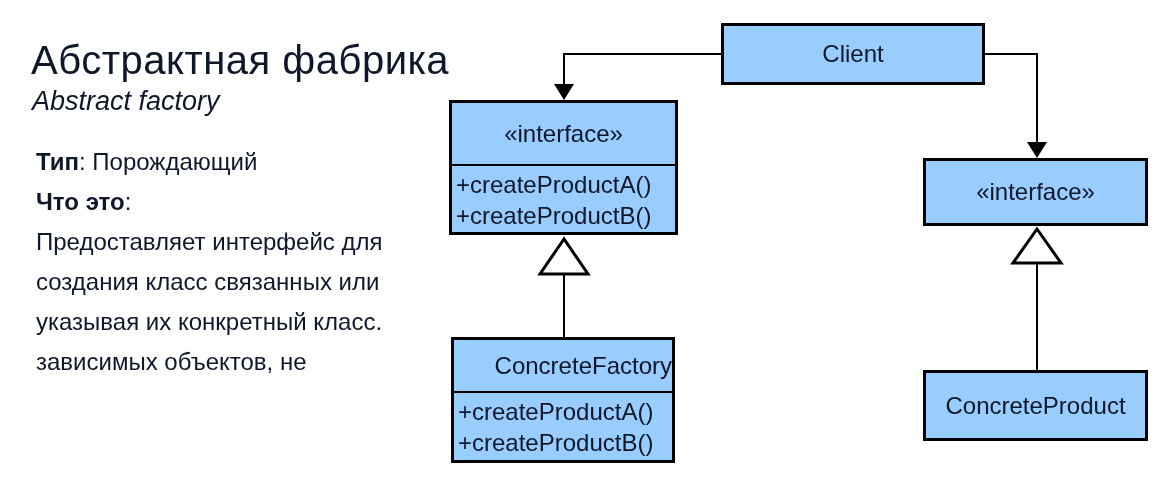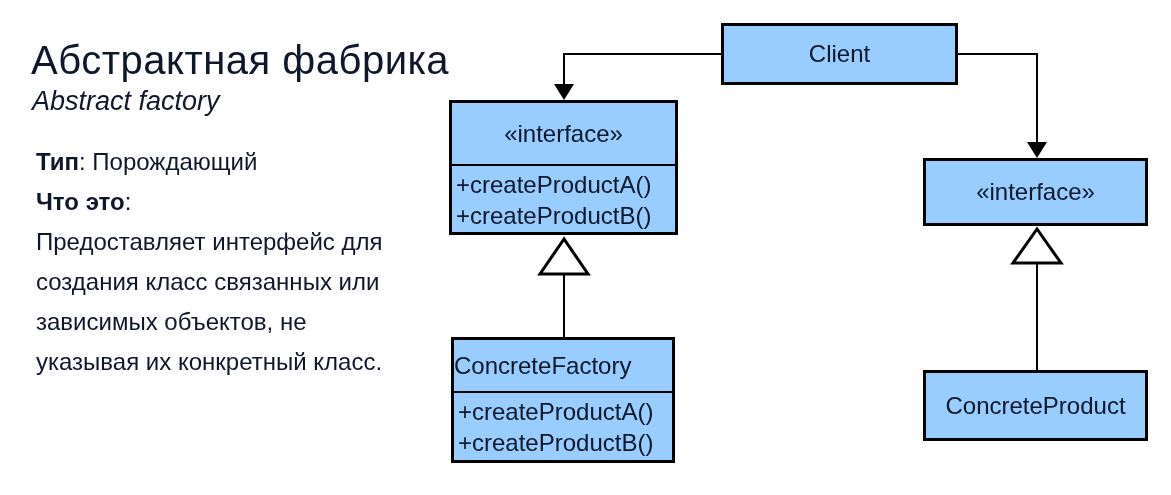--- a/index.html
+++ b/index.html
@@ -53,21 +53,21 @@
   .uml-header {
     display: flex;
     flex-direction: row;
     align-items: center;
     justify-content: center;
     font-size: 24px;
     line-height: 30px;
     text-align: center;
     flex: 0 0 auto;
   }
-  .uml-header.single-line { justify-content: flex-start; }
+  .uml-header.single-line { justify-content: flex-end; }
   .uml-methods {
     flex: 1 1 auto;
     border-top: 2px solid #000000;
     font-size: 24px;
     line-height: 31px;
     padding: 3px 0 8px 4px;
     text-align: left;
     white-space: nowrap;
   }
   .uml-name-only {
@@ -85,40 +85,40 @@
 <div class="canvas">
 
   <h1 class="title">Абстрактная фабрика</h1>
   <div class="subtitle">Abstract factory</div>
 
   <div class="info">
     <div><span class="b">Тип</span><span>: Порождающий</span></div>
     <div><span class="b">Что это</span><span>:</span></div>
     <div>Предоставляет интерфейс для</div>
     <div>создания класс связанных или</div>
+    <div>указывая их конкретный класс.</div>
     <div>зависимых объектов, не</div>
-    <div>указывая их конкретный класс.</div>
   </div>
 
   <svg class="connectors" width="1171" height="495" viewBox="0 0 1171 495">
 
     <path d="M721 54 H564 V86" fill="none" stroke="#000000" stroke-width="2"></path>
     <polygon points="564,100 554,84 574,84" fill="#000000"></polygon>
 
     <path d="M946 54 H1037 V144" fill="none" stroke="#000000" stroke-width="2"></path>
     <polygon points="1037,158 1027,142 1047,142" fill="#000000"></polygon>
 
     <path d="M564 337 V275" fill="none" stroke="#000000" stroke-width="2"></path>
     <polygon points="564,239 540,274 588,274" fill="#ffffff" stroke="#000000" stroke-width="3"></polygon>
 
     <path d="M1037 370 V264" fill="none" stroke="#000000" stroke-width="2"></path>
     <polygon points="1037,229 1013,263 1061,263" fill="#ffffff" stroke="#000000" stroke-width="3"></polygon>
   </svg>
 
-  <div class="uml-box" style="left:721px; top:23px; width:237px; height:62px;">
+  <div class="uml-box" style="left:721px; top:23px; width:264px; height:62px;">
     <div class="uml-name-only">Client</div>
   </div>
 
   <div class="uml-box" style="left:449px; top:100px; width:229px; height:135px;">
     <div class="uml-header" style="height:61px;">
       <div>«interface»</div>
     </div>
     <div class="uml-methods">
       <div>+createProductA()</div>
       <div>+createProductB()</div>

